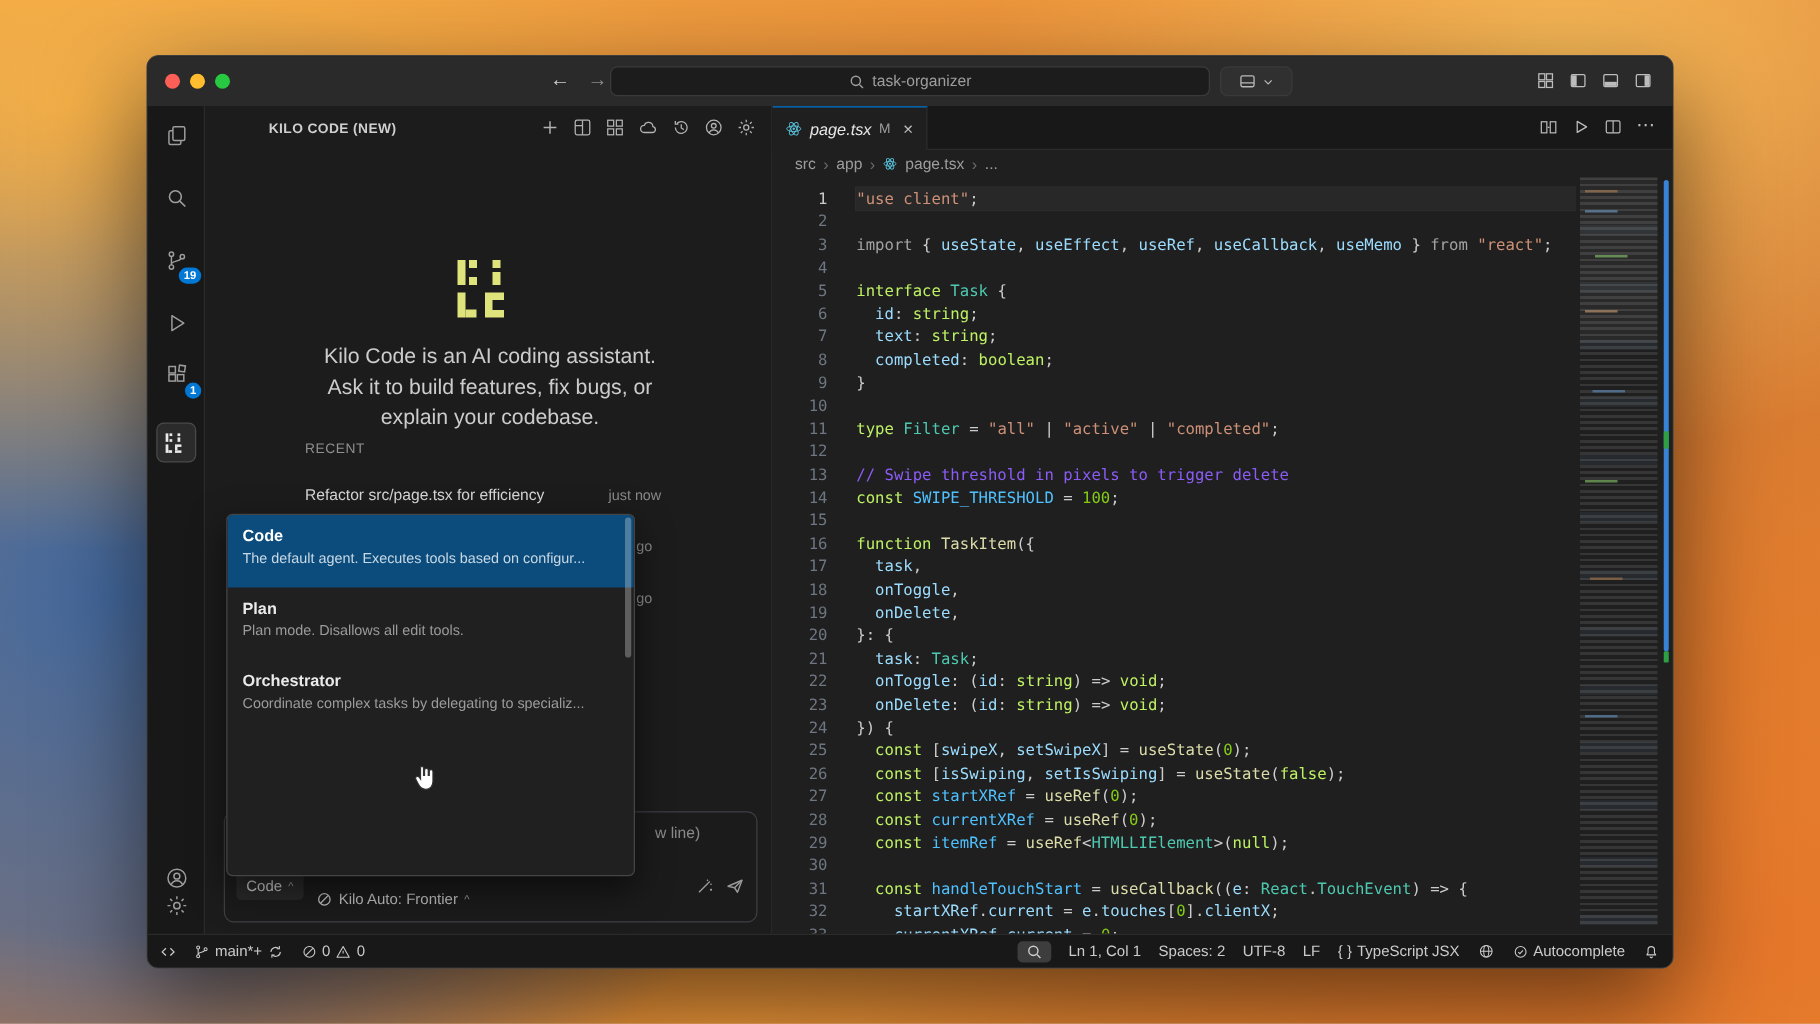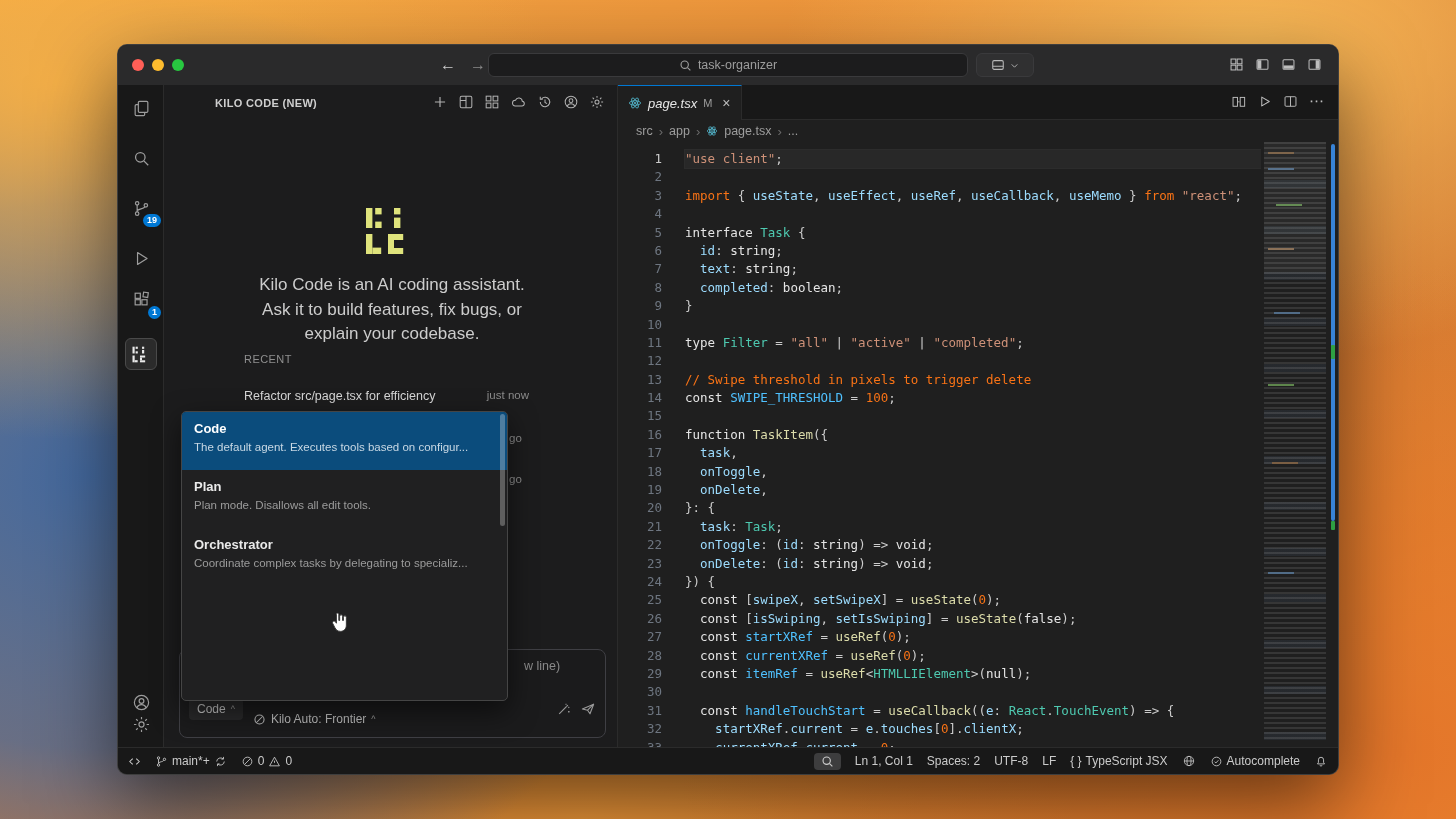--- a/index.html
+++ b/index.html
@@ -42,21 +42,21 @@
     padding:2px 4px;border-radius:8px;font-weight:700;}
 
   
   .sidebar{position:absolute;left:46px;top:0;bottom:0;width:454px;background:#1c1c1d;border-right:1px solid #2b2b2b;box-sizing:border-box;}
   .sb-header{position:absolute;left:0;top:0;right:0;height:36px;}
   .sb-title{position:absolute;left:23px;top:0;height:36px;line-height:36px;font-size:11px;font-weight:600;color:#cfcfcf;letter-spacing:.03em;margin-left:28px;}
   .sb-icons{position:absolute;right:12px;top:9px;display:flex;gap:10px;color:#b2b2b2;}
   .kilologo{position:absolute;left:198px;top:121px;}
   .intro{position:absolute;left:92px;top:188px;width:272px;text-align:center;color:#cccccc;font-size:17px;line-height:1.45;}
   .recent-label{position:absolute;left:80px;top:268px;font-size:11px;color:#8f8f8f;letter-spacing:.04em;}
-  .recent-row{position:absolute;left:80px;top:304px;width:285px;display:flex;justify-content:space-between;align-items:flex-start;}
+  .recent-row{position:absolute;left:80px;top:304px;width:285px;display:flex;justify-content:space-between;align-items:flex-end;}
   .recent-title{color:#d6d6d6;font-size:12.5px;white-space:nowrap;overflow:hidden;}
   .recent-time{color:#8a8a8a;font-size:11.5px;margin-left:10px;white-space:nowrap;}
   .ghost{position:absolute;left:345px;color:#8a8a8a;font-size:11.5px;}
 
   
   .modemenu{position:absolute;left:17px;top:326px;width:327px;height:290px;background:#202021;border:1px solid #454545;
     border-radius:5px;box-shadow:0 10px 28px rgba(0,0,0,.55);z-index:20;box-sizing:border-box;overflow:hidden;}
   .mitem{height:58px;padding:9px 12px 0 12px;box-sizing:border-box;cursor:default;}
   .mitem.sel{background:#0b4c7c;}
   .mi-name{font-size:13px;font-weight:600;color:#eaeaea;}
@@ -91,22 +91,22 @@
     font-size:12.5px;color:#9d9d9d;}
   .crumb-sep{color:#6a6a6a;font-size:13px;}
   .codewrap{position:absolute;left:0;top:57px;right:77px;bottom:0;overflow:hidden;
     font-family:"DejaVu Sans Mono",monospace;font-size:12.5px;line-height:18.4px;}
   .gutter{position:absolute;left:0;top:8px;width:44px;text-align:right;color:#6e7681;}
   .gutter .ln{height:18.4px;}
   .gutter .ln.cur{color:#cccccc;}
   .lines{position:absolute;left:67px;top:8px;right:0;white-space:pre;color:#cccccc;}
   .crow{height:18.4px;}
   .crow.cur{background:rgba(255,255,255,.045);outline:1px solid rgba(255,255,255,.06);}
-  .tk-k{color:#e5e5e5}.tk-kc{color:#f97316}.tk-s{color:#ce9178}.tk-t{color:#4ec9b0}.tk-v{color:#9cdcfe}
-  .tk-cv{color:#4fc1ff}.tk-f{color:#dcdcaa}.tk-n{color:#f97316}.tk-c{color:#f97316}.tk-p{color:#cccccc}
+  .tk-k{color:#bef264}.tk-kc{color:#a3a3a3}.tk-s{color:#ce9178}.tk-t{color:#4ec9b0}.tk-v{color:#9cdcfe}
+  .tk-cv{color:#4fc1ff}.tk-f{color:#dcdcaa}.tk-n{color:#84cc16}.tk-c{color:#8b5cf6}.tk-p{color:#cccccc}
   .minimap{position:absolute;top:57px;bottom:6px;right:12px;width:62px;opacity:.85;
     background:
       repeating-linear-gradient(180deg, rgba(205,205,205,.16) 0 2px, transparent 2px 5px),
       repeating-linear-gradient(180deg, transparent 0 38px, rgba(120,160,200,.10) 38px 46px);}
   .minimap::before{content:"";position:absolute;left:4px;top:10px;width:26px;height:2px;background:#8a6a4a;
     box-shadow:0 16px 0 #5a7a9a, 8px 52px 0 #6a9955, 0 96px 0 #9a7a5a, 6px 160px 0 #5a7a9a, 0 232px 0 #6a9955, 4px 310px 0 #8a6a4a, 0 420px 0 #5a7a9a;}
   .minimap::after{content:"";position:absolute;left:0;right:0;top:0;height:132px;background:rgba(255,255,255,.06);}
   .vthumb{position:absolute;right:3px;top:59px;width:4px;height:377px;background:#3b8eea;border-radius:2px;opacity:.9;}
   .rmark{position:absolute;right:3px;width:4px;background:#2ea043;border-radius:1px;}
 

